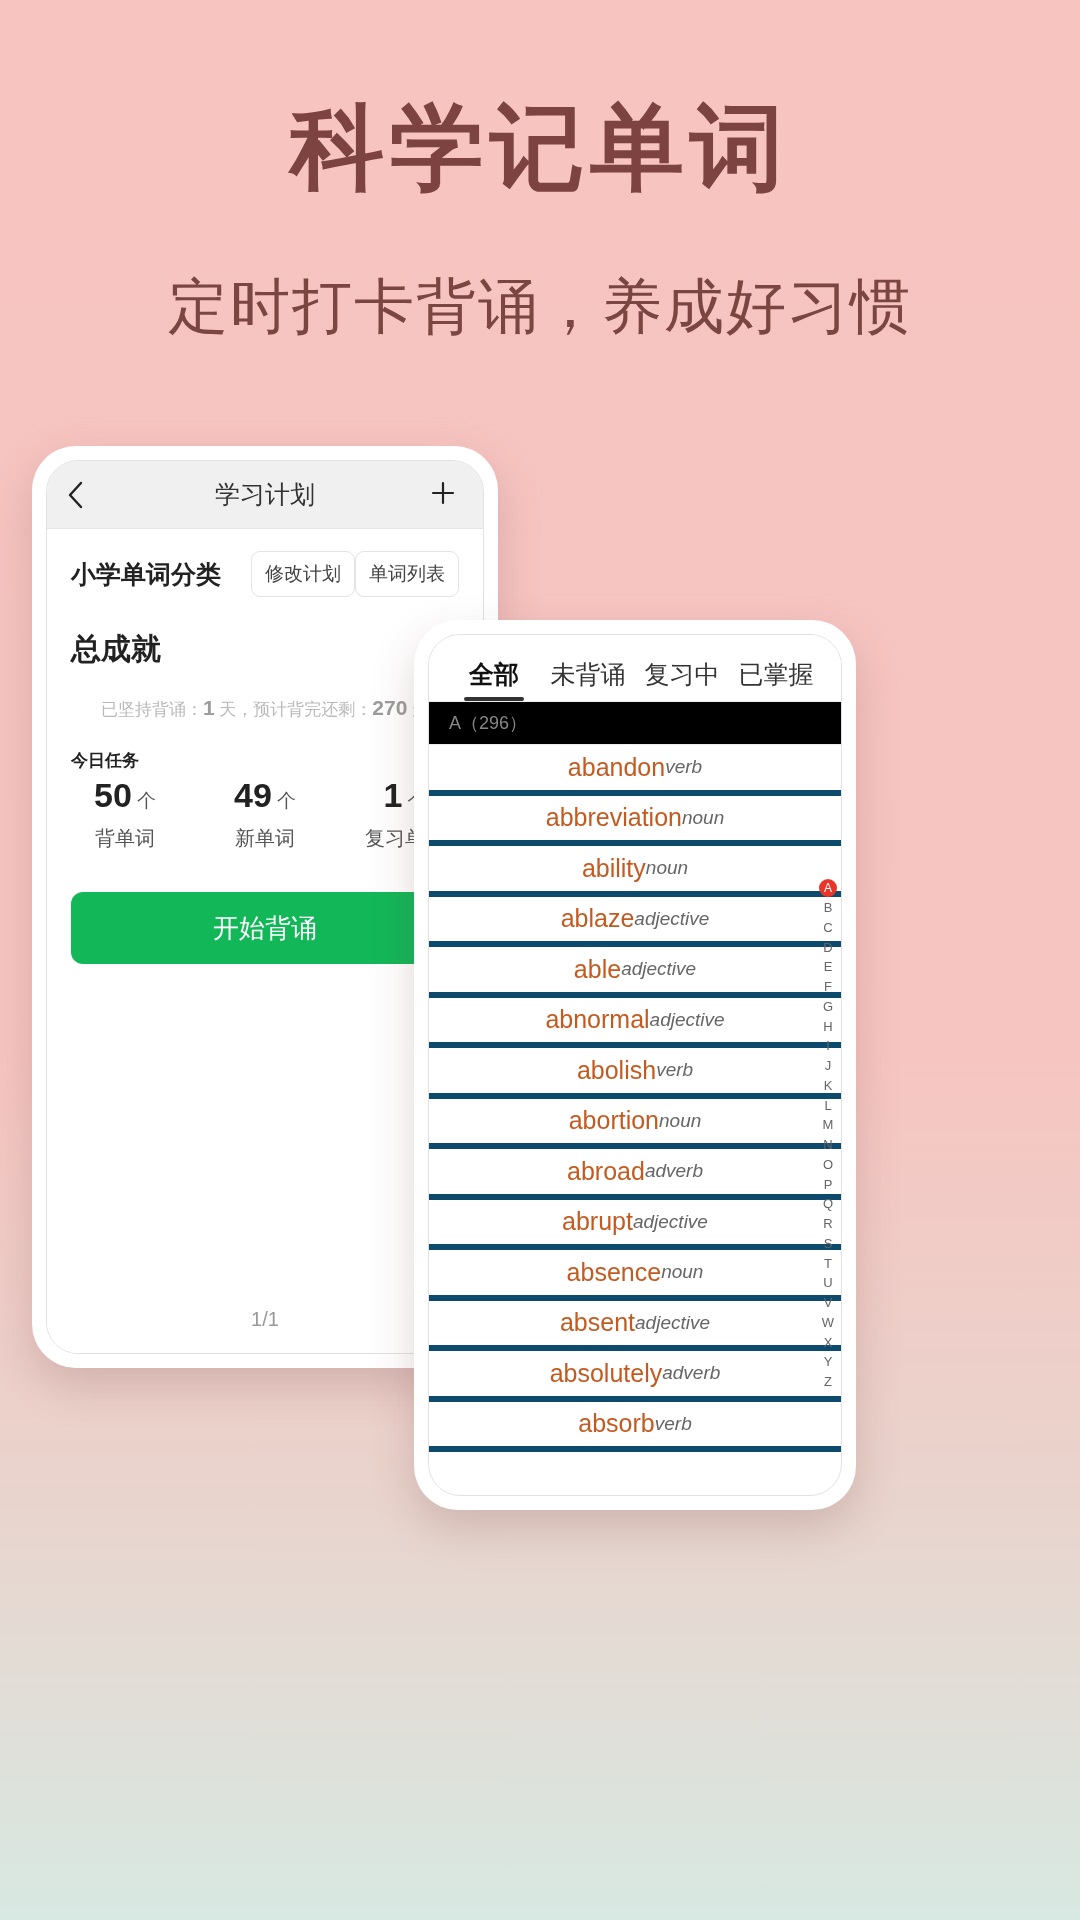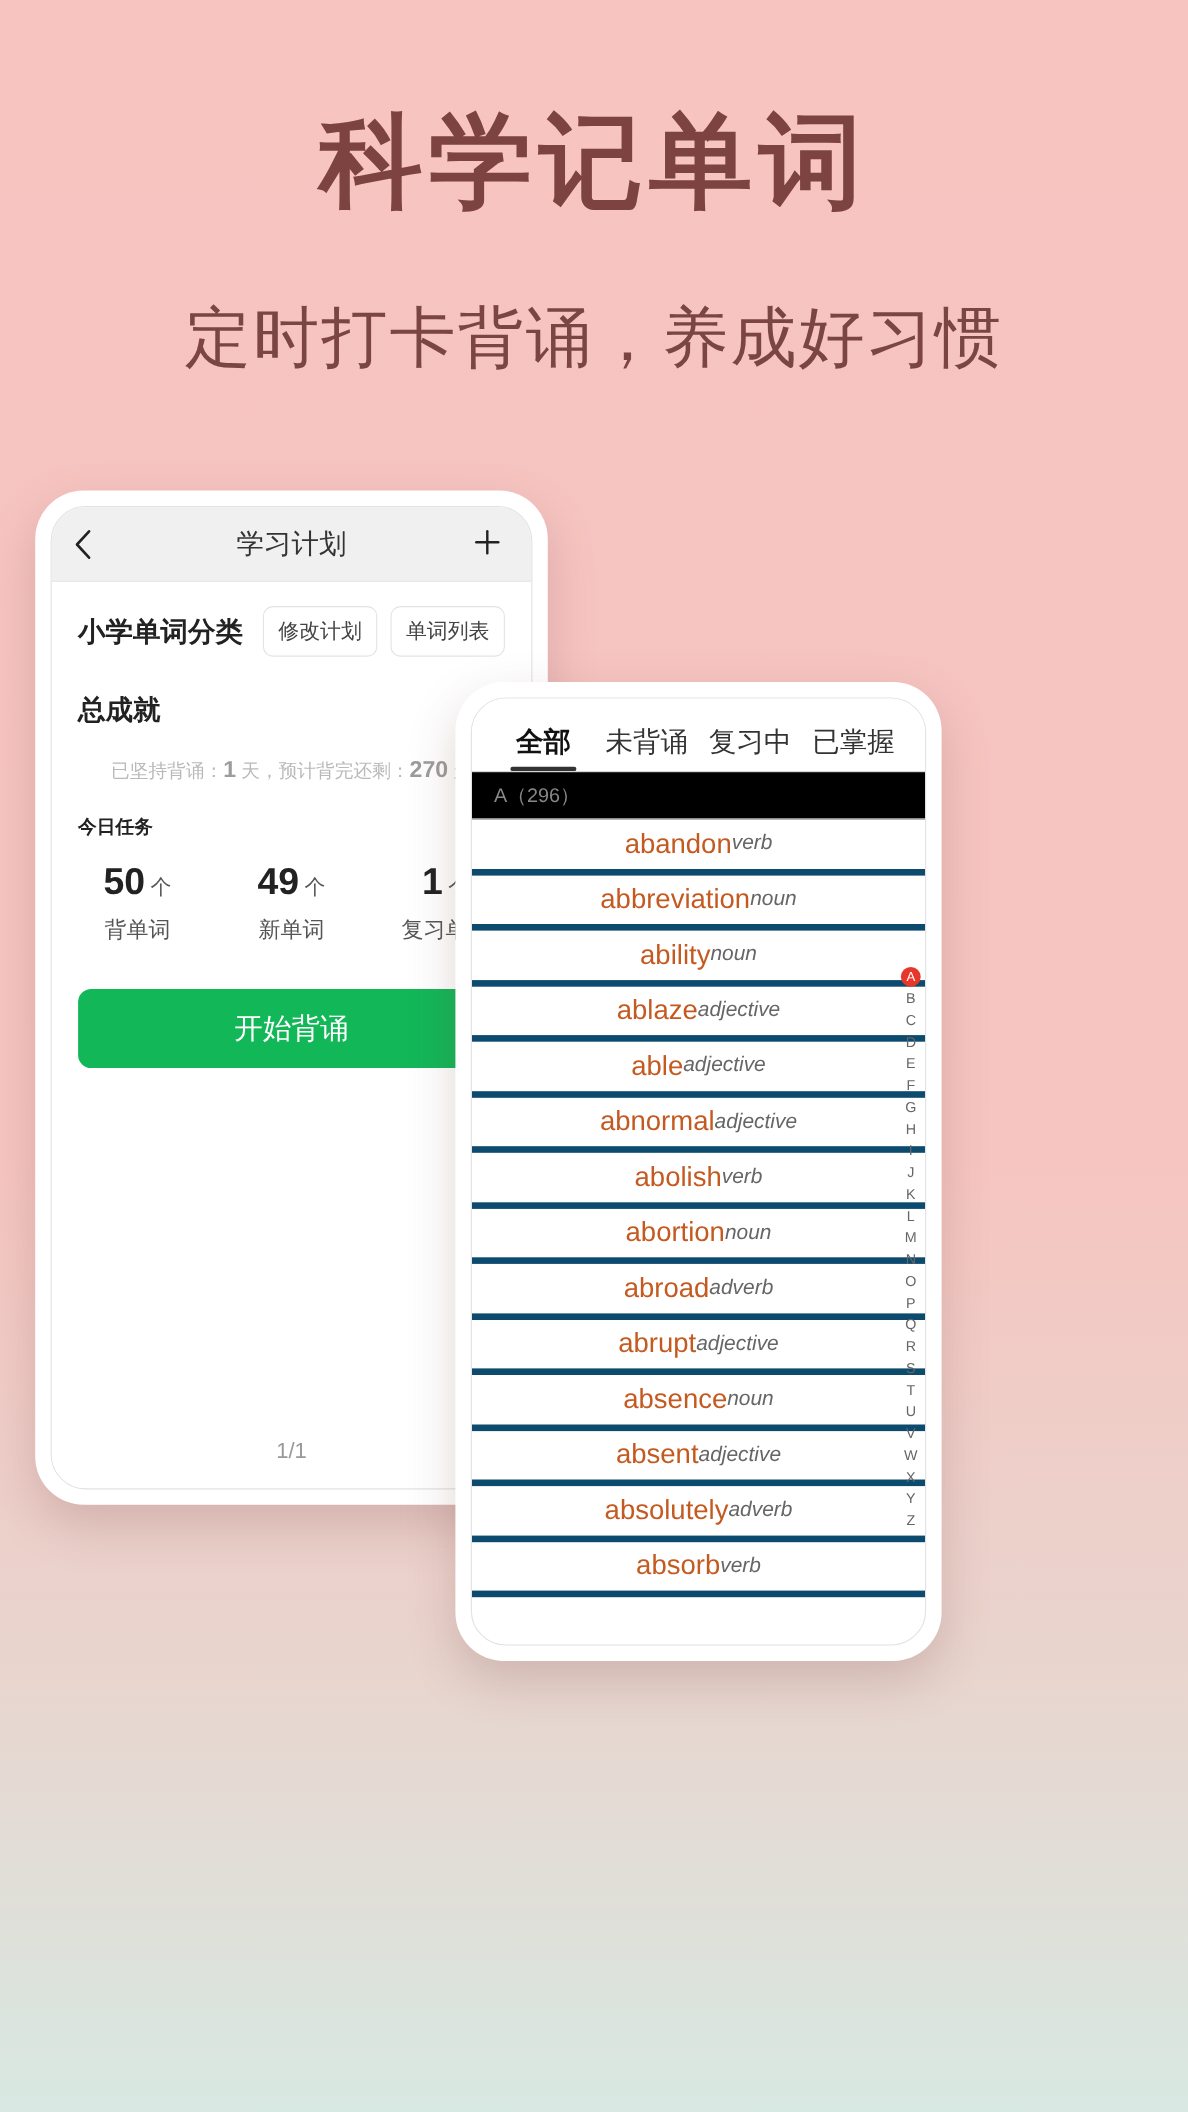--- a/index.html
+++ b/index.html
@@ -71,28 +71,28 @@
     display: flex; align-items: center; justify-content: center; z-index: 2;
   }
 
   
   .plan-body { padding: 0 0 0 0; background: #fff; height: calc(100% - 68px); position: relative; }
   .plan-card { padding: 22px 24px 0 24px; }
   .plan-row {
     display: flex; align-items: center; justify-content: space-between;
   }
   .plan-title { font-size: 25px; font-weight: 700; color: #222; }
-  .plan-btns { display: flex; gap: 12px; }
+  .plan-btns { display: flex; }
   .pill {
     border: 1px solid #e3e3e3; border-radius: 9px;
     padding: 9px 13px; font-size: 19px; color: #444; background: #fff;
     white-space: nowrap;
   }
   .section-title {
-    font-size: 25px; font-weight: 700; color: #222; margin-top: 32px;
+    font-size: 30px; font-weight: 700; color: #222; margin-top: 32px;
   }
 
   
   .ach-row { display: flex; align-items: center; margin-top: 18px; }
   .donut { width: 168px; height: 168px; position: relative; flex: none; margin-left: 8px; }
   .donut .hole {
     position: absolute; left: 50%; top: 50%; width: 78px; height: 78px;
     transform: translate(-50%, -50%); background: #fff; border-radius: 50%;
   }
   .legend { margin-left: 36px; }
@@ -104,21 +104,21 @@
     text-decoration: underline; margin-left: 4px;
   }
 
   .streak {
     margin-top: 26px; text-align: center; font-size: 17px; color: #b9b9b9;
     white-space: nowrap;
   }
   .streak b { color: #9c9c9c; font-size: 21px; }
 
   .today-title { font-size: 17px; font-weight: 700; color: #222; margin-top: 28px; }
-  .today-row { display: flex; margin-top: 20px; gap: 32px; }
+  .today-row { display: flex; margin-top: 4px; gap: 32px; }
   .today-cell { flex: 1; text-align: center; }
   .today-num { font-size: 34px; font-weight: 700; color: #222; }
   .today-num small { font-size: 19px; font-weight: 400; color: #555; margin-left: 5px; }
   .today-lab { font-size: 20px; color: #555; margin-top: 10px; }
 
   .cta {
     margin: 40px 24px 0 24px; height: 72px; border-radius: 12px;
     background: #12b758; color: #fff; font-size: 26px; font-weight: 500;
     display: flex; align-items: center; justify-content: center;
   }

